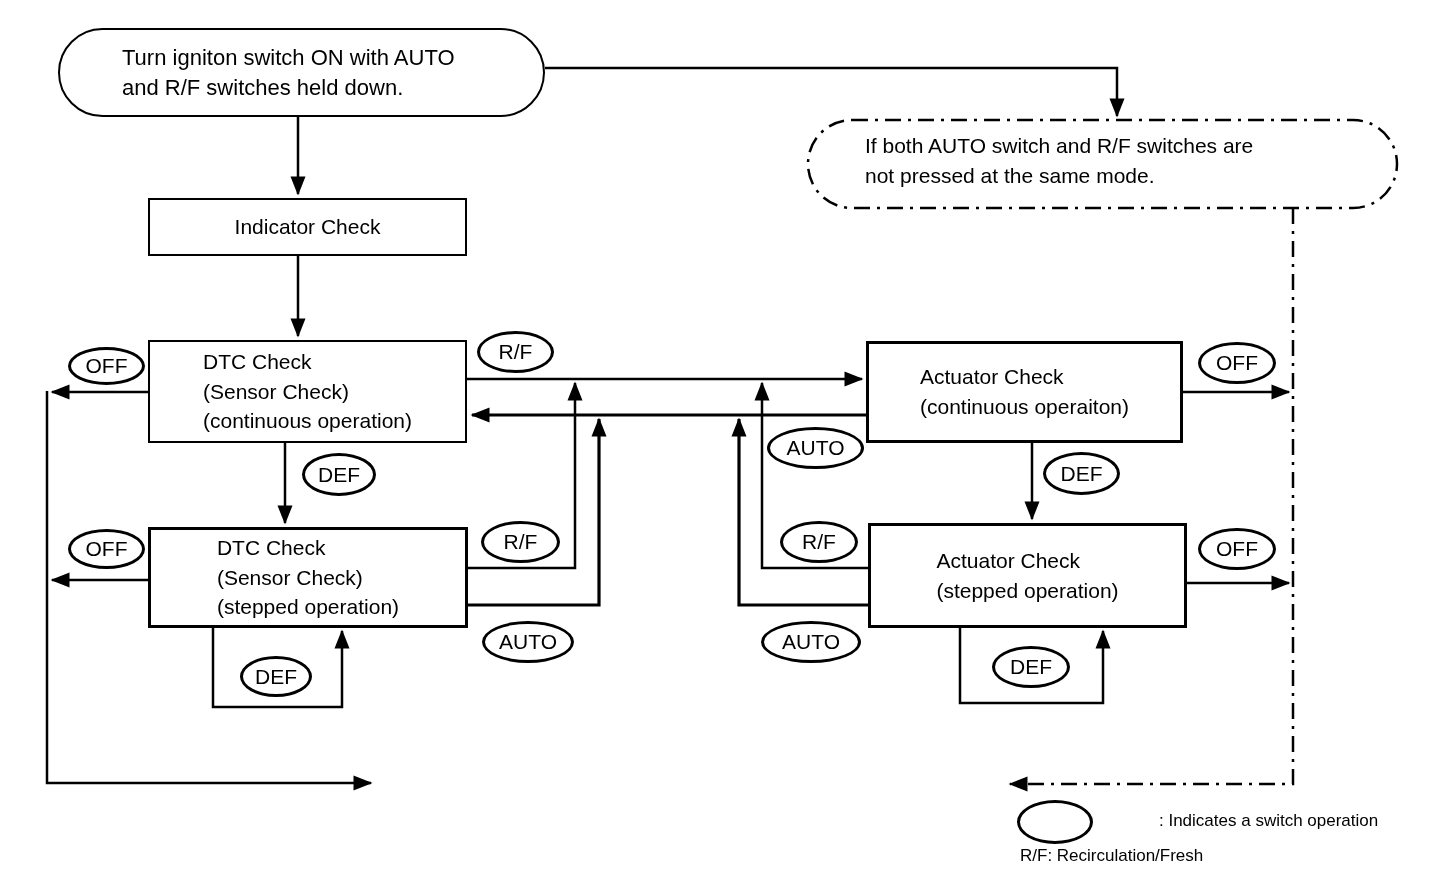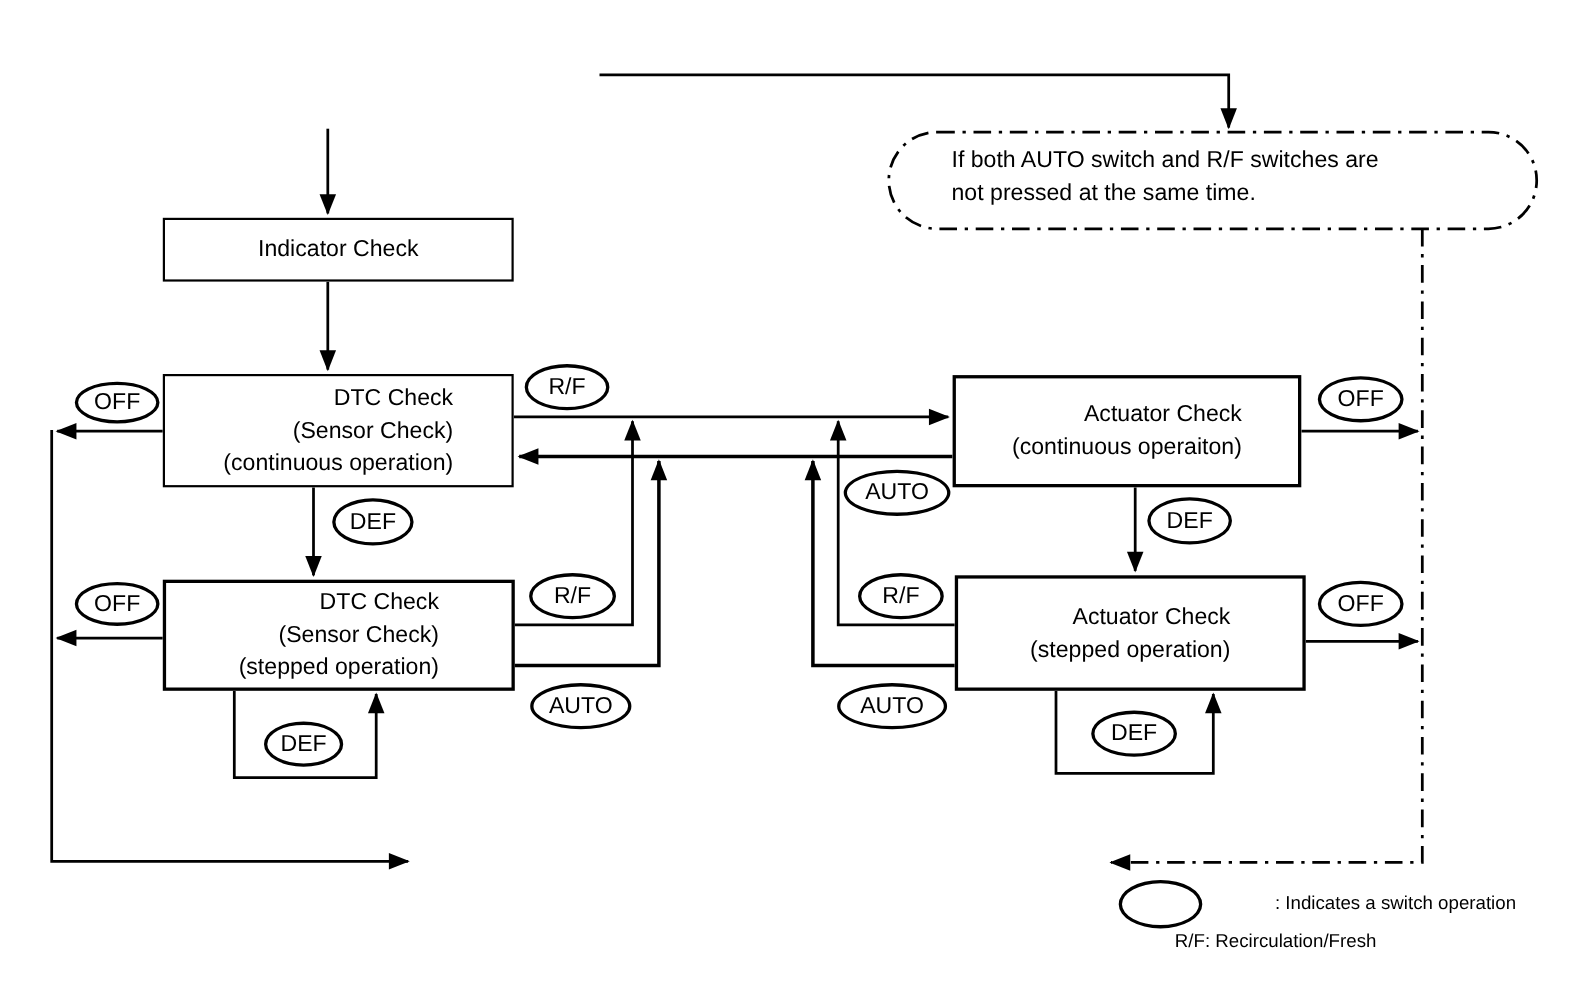--- a/index.html
+++ b/index.html
@@ -5,21 +5,21 @@
   html,body{margin:0;padding:0;background:#ffffff;}
   .canvas{
     position:relative;width:1440px;height:892px;background:#ffffff;
     font-family:"Liberation Sans","DejaVu Sans",sans-serif;color:#000;
     overflow:hidden;
   }
   .layer{position:absolute;left:0;top:0;width:1440px;height:892px;}
   svg.layer{z-index:1;}
   .box{
     position:absolute;box-sizing:border-box;border:2.5px solid #000;background:#fff;
-    display:flex;align-items:center;justify-content:center;text-align:right;
+    display:flex;align-items:center;justify-content:center;text-align:left;
     white-space:pre-line;font-size:21px;line-height:1.42;z-index:2;
   }
   .box.thick{border-width:3px;}
   .stadium{border-radius:46px;justify-content:flex-start;text-align:left;padding-left:62px;font-size:22px;line-height:1.35;}
   .ghost{
     position:absolute;z-index:2;background:transparent;border:none;
     white-space:pre-line;font-size:21px;line-height:1.42;text-align:left;
   }
   .ellipse{
     position:absolute;box-sizing:border-box;border:3px solid #000;border-radius:50%;
@@ -76,23 +76,25 @@
     <path class="edge" d="M960,628 V703 H1103 V631" marker-end="url(#ah)"></path>
 
     <path class="edge" d="M1183,392 H1289" marker-end="url(#ah)"></path>
     <path class="edge" d="M1187,583 H1289" marker-end="url(#ah)"></path>
 
     <path class="edge dashdot" d="M1293,208 V784 H1010" marker-end="url(#ah)"></path>
 
     <rect class="dashdot" x="808" y="120" width="589" height="88" rx="44" ry="44"></rect>
   </svg>
 
+  <div class="box stadium" style="left:58px;top:28px;width:487px;height:89px;">Turn igniton switch ON with AUTO
+and R/F switches held down.</div>
 
   <div class="ghost" style="left:865px;top:131px;width:525px;">If both AUTO switch and R/F switches are
-not pressed at the same time.</div>
+not pressed at the same mode.</div>
 
   <div class="box" style="left:148px;top:198px;width:319px;height:58px;">Indicator Check</div>
 
   <div class="box" style="left:148px;top:340px;width:319px;height:103px;">DTC Check
 (Sensor Check)
 (continuous operation)</div>
 
   <div class="box thick" style="left:148px;top:527px;width:320px;height:101px;">DTC Check
 (Sensor Check)
 (stepped operation)</div>
@@ -117,15 +119,15 @@
   <div class="ellipse" style="left:482px;top:621px;width:92px;height:42px;">AUTO</div>
   <div class="ellipse" style="left:761px;top:621px;width:100px;height:42px;">AUTO</div>
 
   <div class="ellipse" style="left:302px;top:453px;width:74px;height:43px;">DEF</div>
   <div class="ellipse" style="left:240px;top:656px;width:72px;height:41px;">DEF</div>
   <div class="ellipse" style="left:1043px;top:452px;width:77px;height:43px;">DEF</div>
   <div class="ellipse" style="left:992px;top:646px;width:78px;height:42px;">DEF</div>
 
   <div class="ellipse" style="left:1017px;top:800px;width:76px;height:44px;"></div>
   <div class="legend-text" style="left:1159px;top:811px;">: Indicates a switch operation</div>
-  <div class="legend-text" style="left:1068px;top:846px;">R/F: Recirculation/Fresh</div>
+  <div class="legend-text" style="left:1020px;top:846px;">R/F: Recirculation/Fresh</div>
 
 </div>
 
 </body></html>

